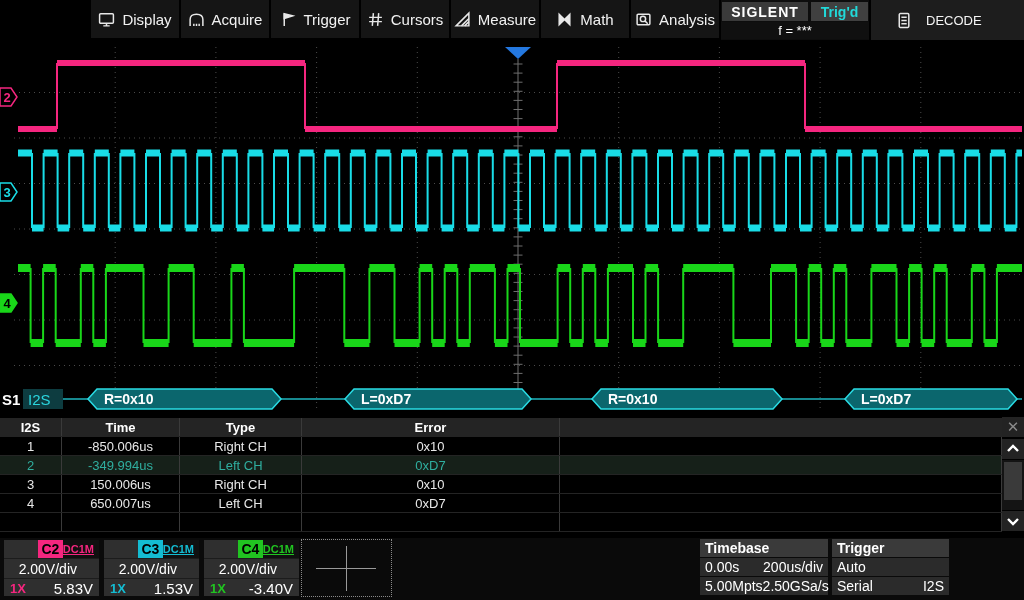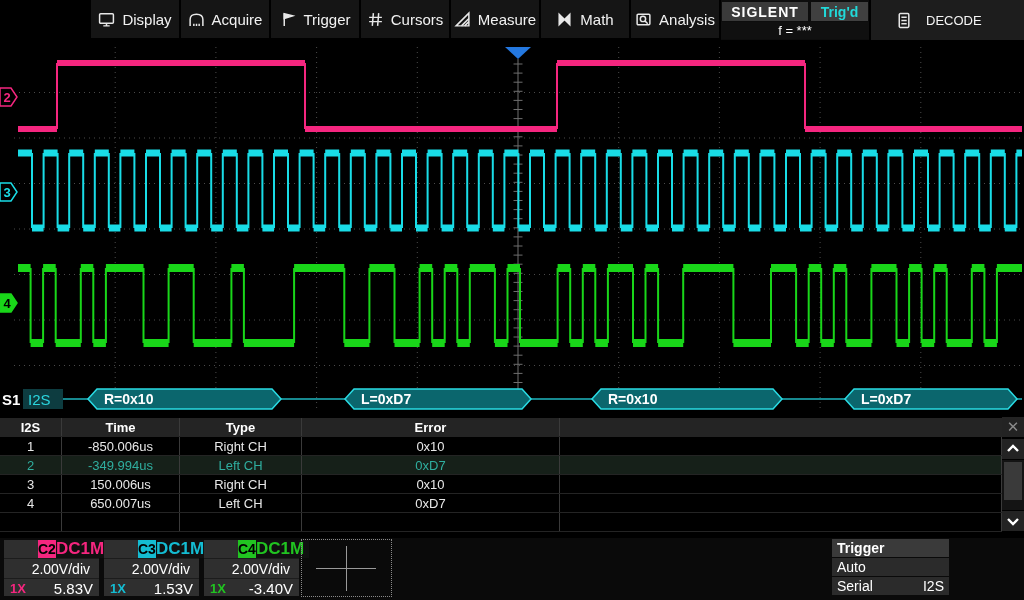--- a/index.html
+++ b/index.html
@@ -38,24 +38,24 @@
         display:flex;align-items:center;justify-content:center;cursor:pointer;}
   .chev{width:12px;height:12px;stroke:#fff;stroke-width:2.4;fill:none;}
   .strack{position:absolute;left:1002px;top:460px;width:22px;height:50px;background:#141414;}
   .sthumb{position:absolute;left:2px;top:2px;width:18px;height:38px;background:#3a3a3a;}
   
   .bottombar{position:absolute;left:0;top:538px;width:1024px;height:62px;background:#0a0a0a;}
   .ch-box{position:absolute;top:2px;width:95px;height:56px;background:#2f2f2f;font-size:14px;}
   .ch-r1{display:flex;height:18px;}
   .ch-badge{width:40px;height:18px;background:var(--ch);color:#000;font-weight:bold;
             display:flex;align-items:center;justify-content:center;margin-left:34px;}
-  .ch-coup{flex:1;background:#101010;color:var(--ch);font-weight:bold;font-size:17px;
-           display:flex;align-items:center;justify-content:flex-end;padding-right:5px;}
+  .ch-coup{flex:1;background:#101010;color:var(--ch);font-weight:bold;font-size:11px;
+           display:flex;align-items:center;justify-content:flex-end;padding-right:5px;text-decoration:underline;}
   .ch-r2{height:19px;display:flex;align-items:center;justify-content:flex-end;
-         padding-right:9px;color:#fff;border-top:1px solid #1c1c1c;}
+         padding-right:22px;color:#fff;border-top:1px solid #1c1c1c;}
   .ch-r3{height:18px;display:flex;align-items:center;justify-content:space-between;
          padding:0 6px;color:#fff;border-top:1px solid #1c1c1c;font-size:15px;}
   .ch-probe{color:var(--ch);font-size:13px;font-weight:bold;}
   .add-box{position:absolute;left:301px;top:1px;width:89px;height:56px;
            border:1px dotted #8a8a8a;cursor:pointer;}
   .add-box .h{position:absolute;left:14px;top:28px;width:60px;height:1px;background:#9a9a9a;}
   .add-box .v{position:absolute;left:44px;top:6px;width:1px;height:45px;background:#9a9a9a;}
   .panel{position:absolute;top:1px;height:57px;font-size:14px;color:#fff;}
   .p-head{height:18px;background:#3a3a3a;display:flex;align-items:center;
           padding-left:5px;font-weight:bold;}
@@ -329,20 +329,31 @@
         <span class="ch-probe">1X</span>
       <span>-3.40V</span>
       </div>
   </div>
 
   <div class="add-box">
     <div class="h"></div>
       <div class="v"></div>
   </div>
 
+  <div class="panel" style="left:700px;width:128px;">
+    <div class="p-head">Timebase</div>
+    <div class="p-row">
+        <span>0.00s</span>
+      <span>200us/div</span>
+      </div>
+    <div class="p-row">
+        <span>5.00Mpts</span>
+      <span>2.50GSa/s</span>
+      </div>
+  </div>
 
   <div class="panel" style="left:832px;width:117px;">
     <div class="p-head">Trigger</div>
     <div class="p-row">
         <span>Auto</span>
         <span></span>
       </div>
     <div class="p-row">
         <span>Serial</span>
       <span>I2S</span>

